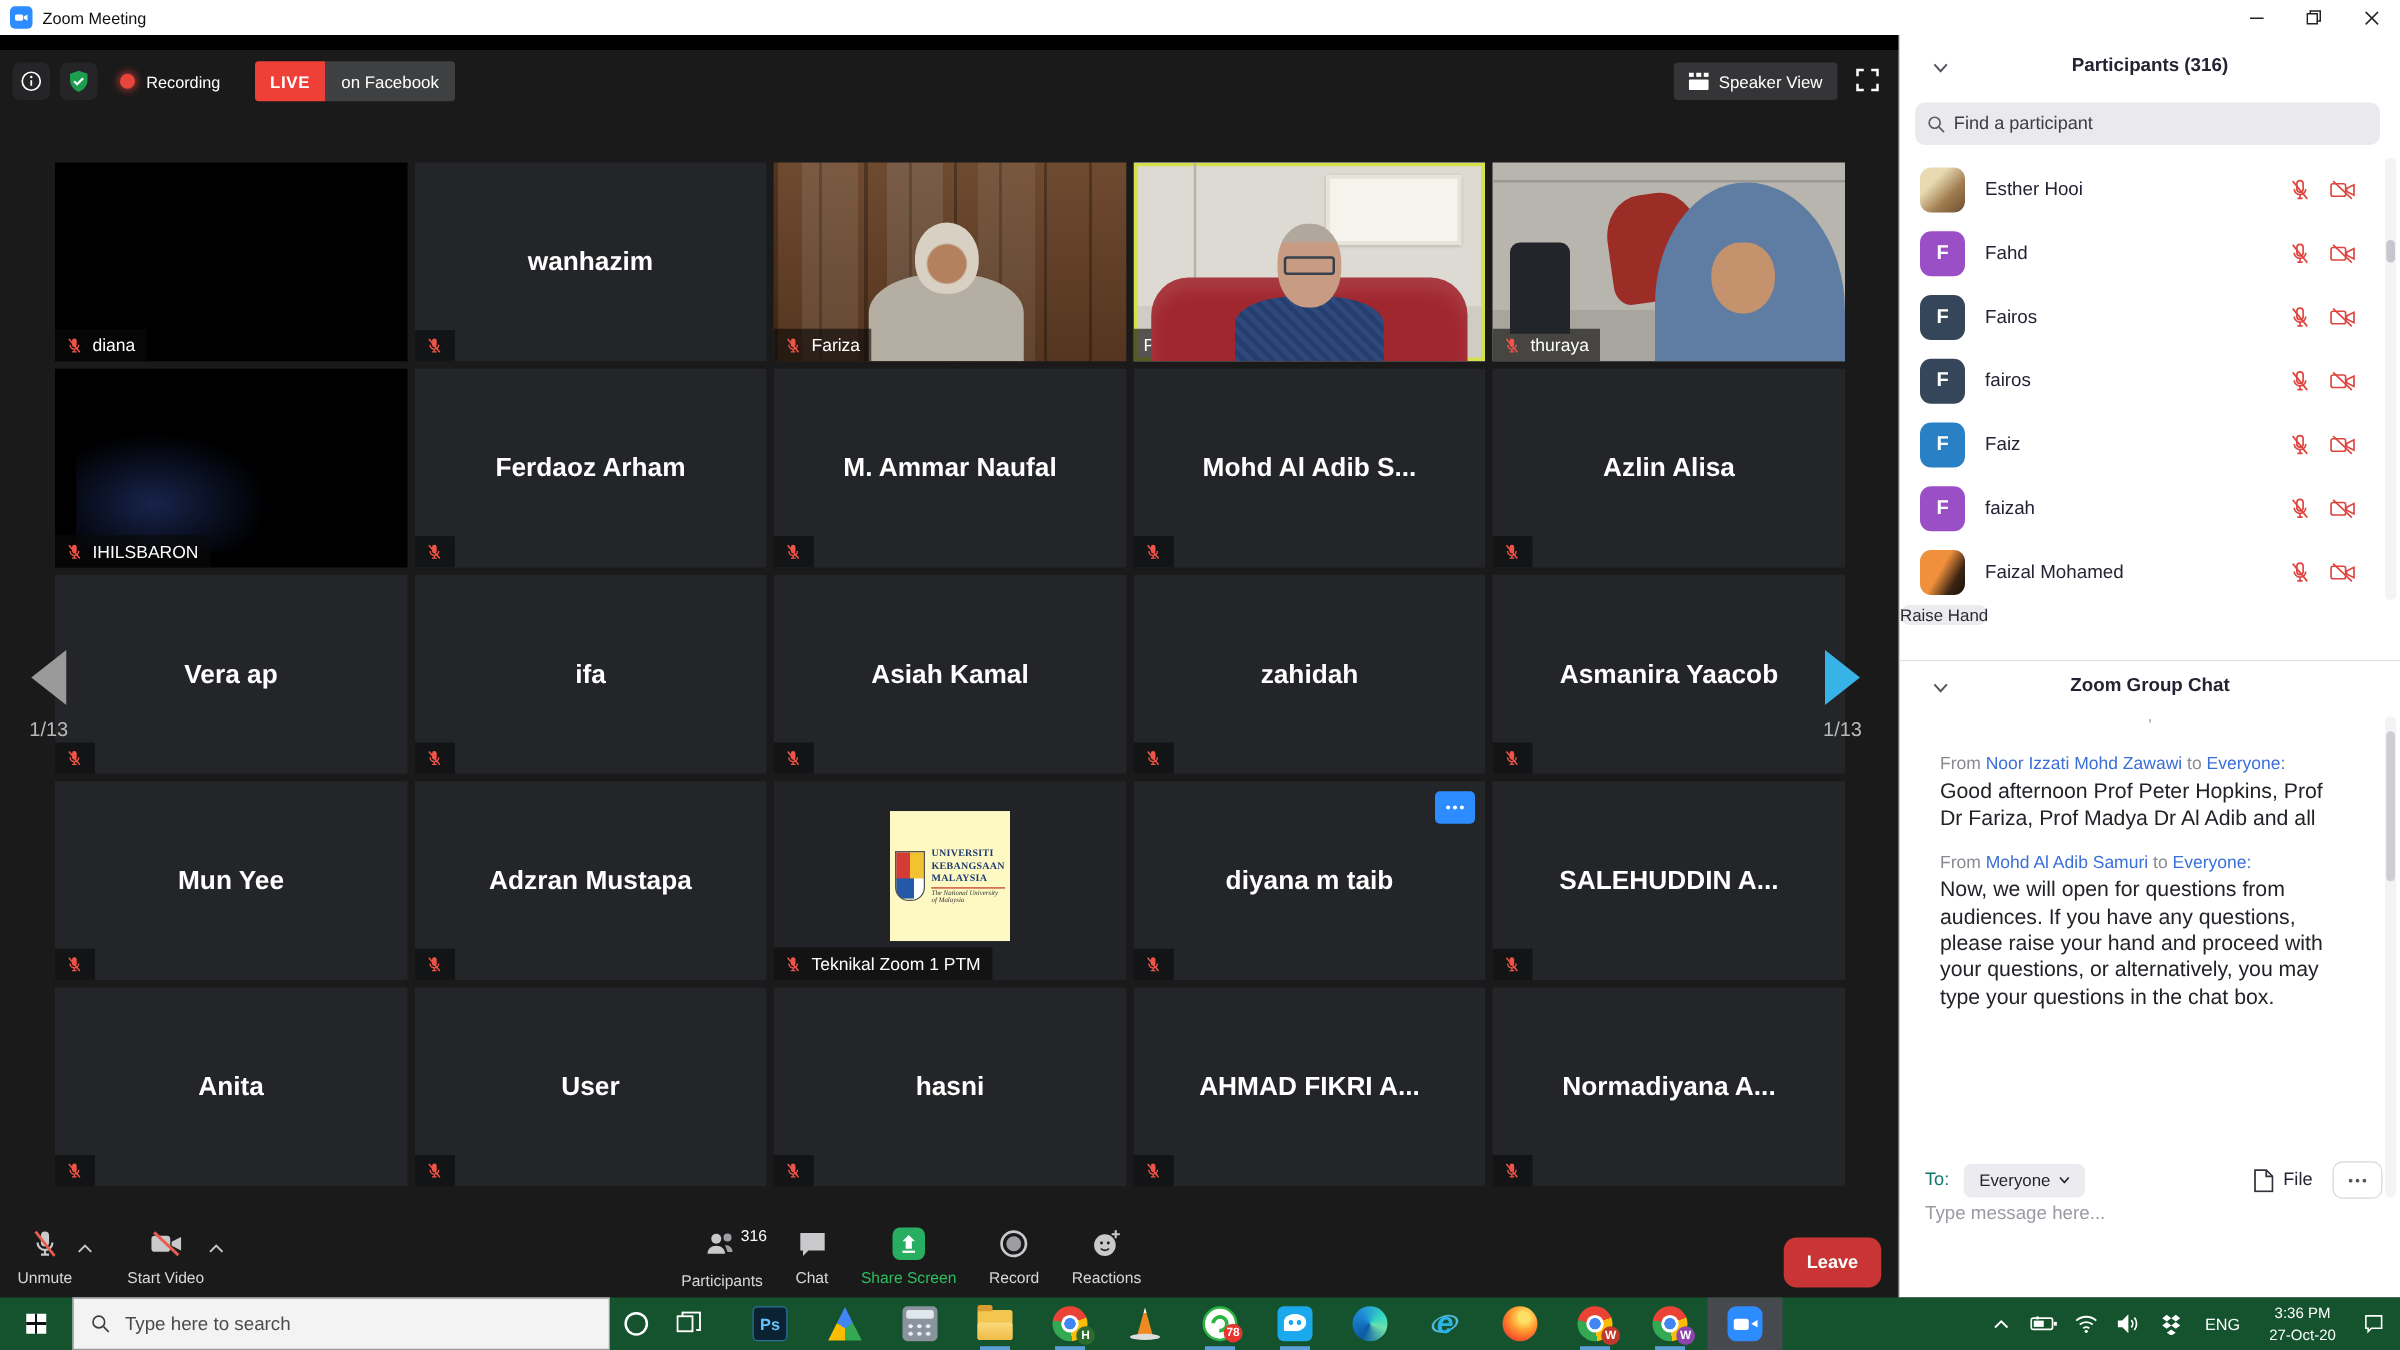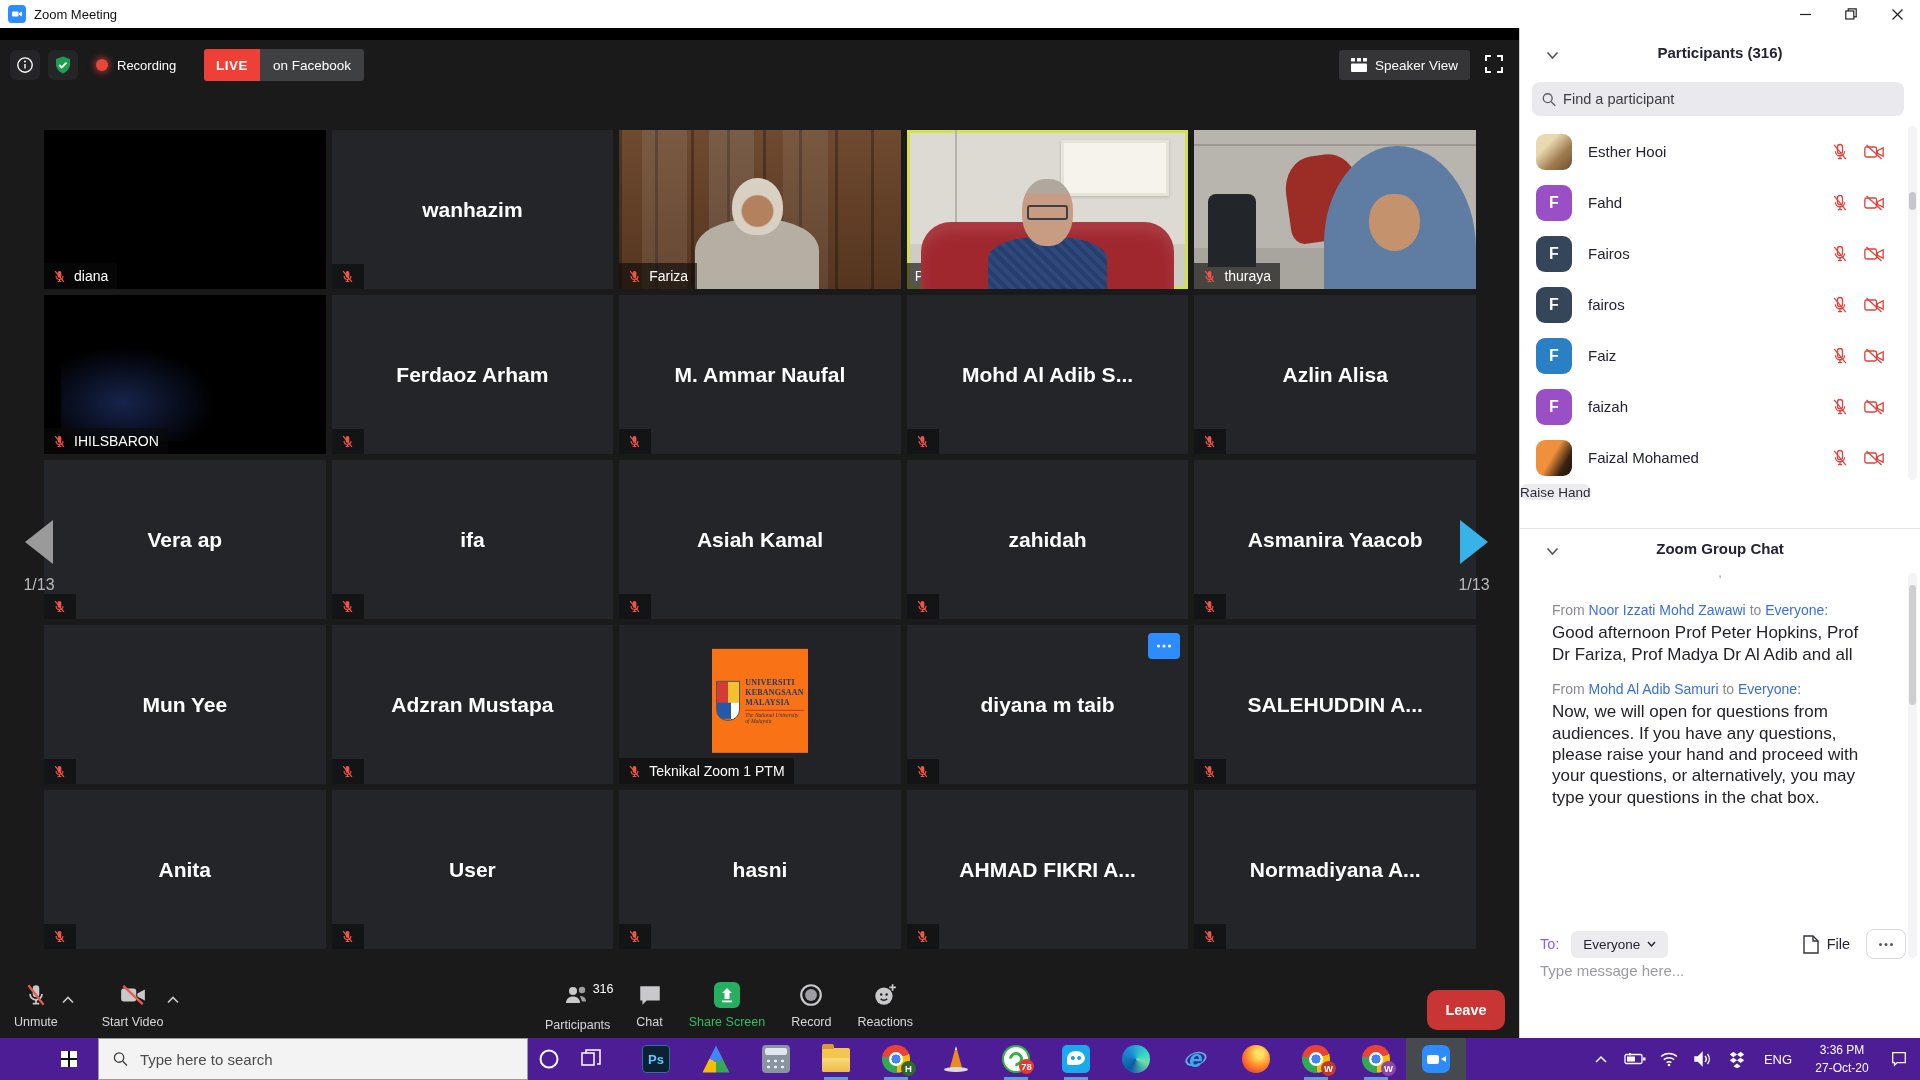--- a/index.html
+++ b/index.html
@@ -55,21 +55,21 @@
   .v-peter .c::after { content:""; position:absolute; top:38%; left:10%; right:10%; height:17%; border:2px solid #39404c; border-radius:3px; }
 
   .v-thuraya { background:linear-gradient(#b8b5af 0 74%, #a8a59f 74%); }
   .v-thuraya::before { content:""; position:absolute; top:9%; left:0; right:0; height:2px; background:#9c9993; }
   .v-thuraya::after { content:""; position:absolute; left:5%; top:40%; width:17%; height:46%; background:#22252a; border-radius:8px 8px 0 0; }
   .v-thuraya .a { left:33%; top:16%; width:26%; height:54%; background:#9c2d26; border-radius:40% 40% 18% 18%; transform:rotate(-8deg); }
   .v-thuraya .b { right:0; bottom:0; width:54%; height:90%; background:#5f7da3; border-radius:48% 52% 0 0 / 68% 72% 0 0; }
   .v-thuraya .c { right:20%; bottom:24%; width:18%; height:36%; background:#c4936e; border-radius:50% 50% 55% 55%; }
 
   .v-logo { background:#222326; }
-  .ukm { position:absolute; left:50%; top:50%; transform:translate(-50%,-54%); width:96px; height:104px; background:#f97316; display:flex; align-items:center; justify-content:center; gap:5px; padding:6px; }
+  .ukm { position:absolute; left:50%; top:50%; transform:translate(-50%,-54%); width:96px; height:104px; background:#fef9c3; display:flex; align-items:center; justify-content:center; gap:5px; padding:6px; }
   .ukm-shield { width:24px; height:40px; flex:0 0 24px; border:1px solid #555; border-radius:0 0 11px 11px; background:linear-gradient(90deg,#d43b35 0 50%,#f2c230 50%) top/100% 55% no-repeat, linear-gradient(90deg,#2458a8 0 65%,#fff 65%) bottom/100% 45% no-repeat; }
   .ukm-lines { display:flex; flex-direction:column; }
   .ukm-l { font-family:"Liberation Serif","DejaVu Serif",serif; font-size:8px; font-weight:bold; color:#1f3b73; text-transform:uppercase; letter-spacing:.2px; line-height:1.25; }
   .ukm-sub { font-family:"Liberation Serif","DejaVu Serif",serif; font-size:5.5px; font-style:italic; color:#333; border-top:1px solid #c0392b; margin-top:2px; padding-top:1px; }
 
   .mic-off-red { width:15px; height:15px; flex:0 0 15px; }
 
   .nav { position:absolute; z-index:5; width:70px; text-align:center; }
   .nav-left { left:4px; top:480px; }
   .nav-right { right:10px; top:480px; }
@@ -117,30 +117,30 @@
   .c-clip { position:absolute; top:541px; left:0; right:0; height:10px; overflow:hidden; text-align:center; color:#9a9aa0; font-size:13px; line-height:8px; }
   .c-msgs { position:absolute; top:558px; left:32px; width:320px; }
   .cmsg { margin-top:15px; }
   .cmsg-head { font-size:14px; color:#8a8a92; line-height:1.3; }
   .cmsg-head .who { color:#3a6fd8; }
   .cmsg-body { font-size:17px; color:#222228; line-height:1.26; margin-top:3px; }
   .c-scroll { position:absolute; top:545px; right:3px; width:9px; height:385px; background:#f4f4f6; border-radius:5px; }
   .c-thumb { position:absolute; top:12px; left:1px; width:7px; height:120px; background:#cdcdd2; border-radius:4px; }
 
   .c-to { position:absolute; top:902px; left:20px; right:14px; height:28px; display:flex; align-items:center; }
-  .to-lbl { font-size:14.5px; color:#8b5cf6; }
+  .to-lbl { font-size:14.5px; color:#0f766e; }
   .to-pill { margin-left:12px; height:27px; background:#ececf0; border:none; border-radius:6px; font-size:13.5px; color:#232333; display:flex; align-items:center; gap:7px; padding:0 12px; }
   .c-file { margin-left:auto; display:flex; align-items:center; gap:8px; font-size:14.5px; color:#232333; }
   .c-more { margin-left:16px; width:40px; height:30px; border:1px solid #d8d8dd; border-radius:8px; background:#fff; display:flex; align-items:center; justify-content:center; }
   .c-input { position:absolute; top:934px; left:20px; right:20px; }
   .c-input input { width:100%; border:none; outline:none; font-size:15px; color:#33333c; background:transparent; }
   .c-input input::placeholder { color:#9a9aa2; }
 
   
-  .taskbar { position:absolute; top:1038px; left:0; width:1920px; height:42px; background:#4c1d95; display:flex; align-items:stretch;padding-left:40px; }
+  .taskbar { position:absolute; top:1038px; left:0; width:1920px; height:42px; background:#14532d; display:flex; align-items:stretch; }
   .tstart { width:58px; display:flex; align-items:center; justify-content:center; }
   .winlogo { position:relative; width:16px; height:16px; background:#fff; }
   .winlogo::after { content:""; position:absolute; inset:0; background:linear-gradient(90deg,transparent 7px,#0f1011 7px 9px,transparent 9px),linear-gradient(transparent 7px,#0f1011 7px 9px,transparent 9px); }
   .tsearch { width:430px; background:#f3f3f3; border:1px solid #9a9a9a; display:flex; align-items:center; gap:12px; padding:0 14px; }
   .tsearch input { border:none; outline:none; background:transparent; font-size:15px; color:#4b4b4b; width:100%; }
   .tsearch input::placeholder { color:#4b4b4b; }
   .tsys { width:42px; display:flex; align-items:center; justify-content:center; }
   .ticons { display:flex; margin-left:14px; }
   .tcell { position:relative; width:60px; display:flex; align-items:center; justify-content:center; }
   .tcell.active { background:#46494e; }

